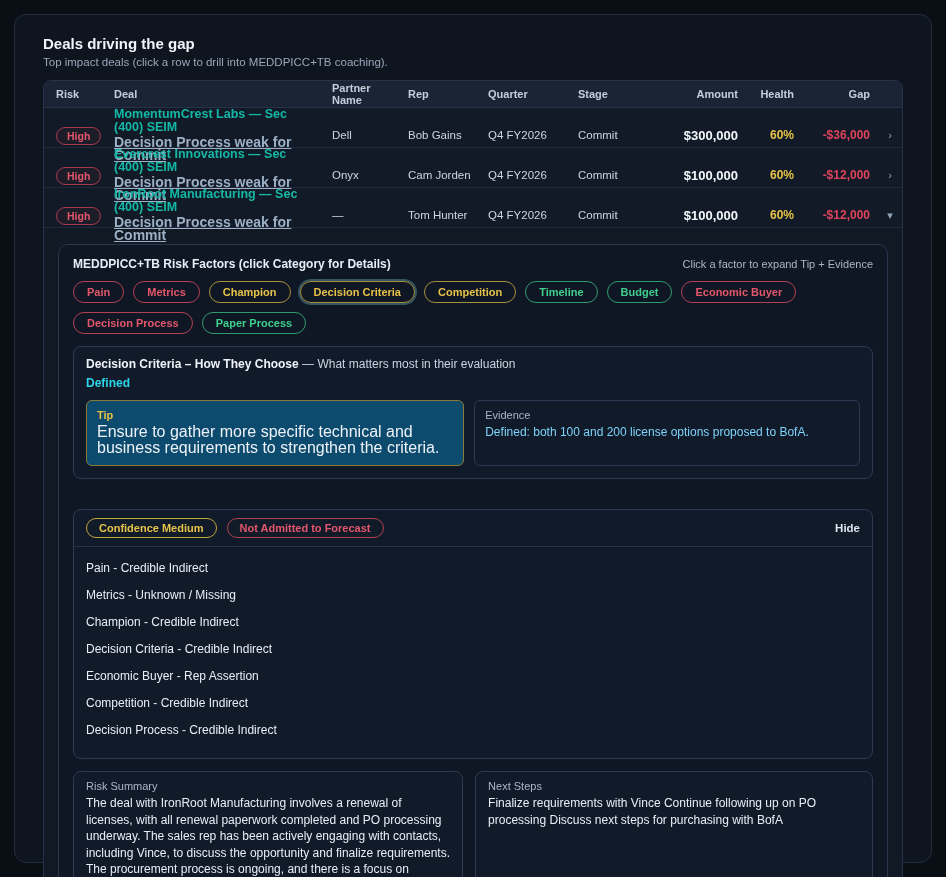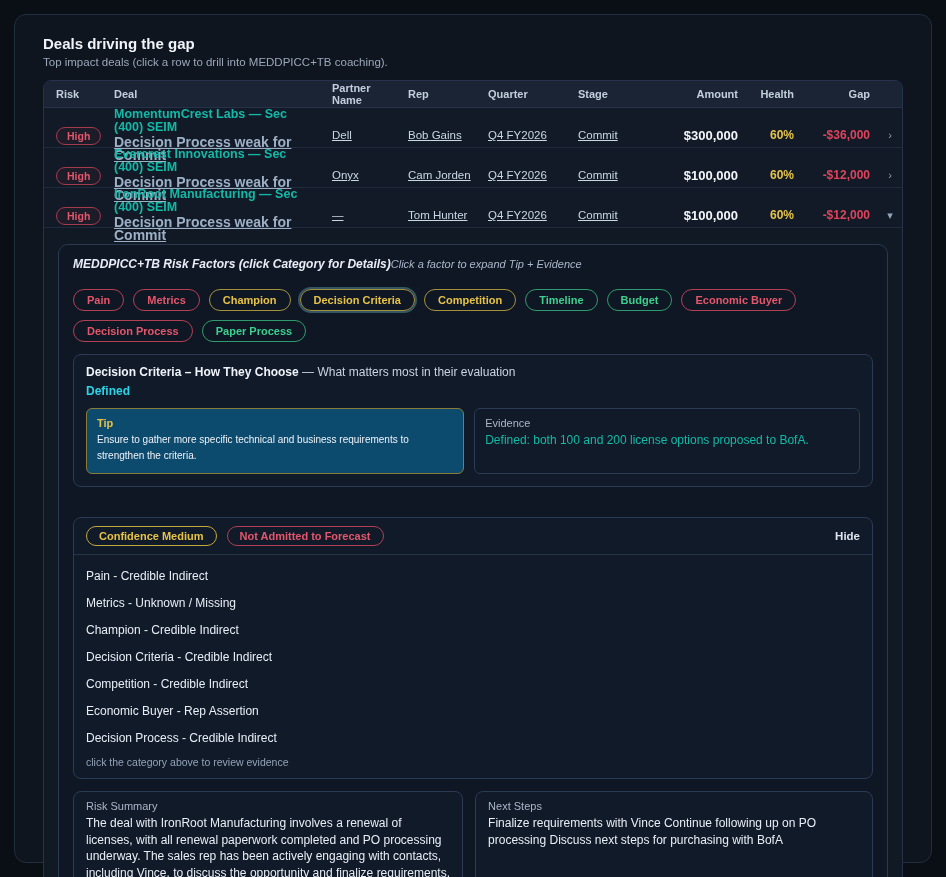--- a/index.html
+++ b/index.html
@@ -35,63 +35,63 @@
   .row { background:#121a27; border-bottom:1px solid #1f2a3c; cursor:pointer; }
   .row.tall { height:40px; }
   .row:last-child { border-bottom:none; }
   .pill {
     display:inline-block; font-size:10.5px; font-weight:bold;
     padding:2px 10px; border-radius:999px; border:1px solid;
   }
   .pill.high { color:#e4566b; border-color:#a43a4c; background:rgba(228,86,107,0.06); }
   .deal-name { font-size:12.5px; font-weight:bold; color:#14b8a6; line-height:13px; }
   .deal-note { font-size:14px; font-weight:bold; color:#9db0c6; line-height:13px; margin-top:2px;text-decoration:underline; }
-  .c-text { font-size:11.5px; color:#cbd6e4;text-decoration:underline; }
+  .c-text { font-size:11.5px; color:#cbd6e4; }
   .amount { font-size:13px; font-weight:bold; color:#f4f7fb; }
   .health { font-size:12px; font-weight:bold; }
   .health.warn { color:#e6c348; }
   .gap { font-size:12px; font-weight:bold; color:#e0435c; }
   .chev { font-size:11px; color:#93a3b8; text-align:center; }
 
   
   .expand-zone { background:#111925; border-bottom:1px solid #1f2a3c; padding:16px 14px; }
   .panel {
     background:#101724;
     border:1px solid #2a3850;
     border-radius:10px;
     padding:12px 14px 14px 14px;
   }
-  .panel-head { display:flex; justify-content:flex-start; align-items:center;font-style:italic; }
+  .panel-head { display:flex; justify-content:space-between; align-items:center; }
   .panel-title { font-size:12px; font-weight:bold; color:#e8eef7; }
   .panel-hint { font-size:11px; color:#aab6c8; }
-  .chips { display:flex; gap:9px; margin-top:18px; flex-wrap:wrap; }
+  .chips { display:flex; gap:9px; margin-top:10px; flex-wrap:wrap; }
   .chip {
     font-size:11px; font-weight:bold; padding:4px 13px; border-radius:999px;
     border:1px solid; background:transparent; cursor:pointer;
   }
   .chip.red    { color:#e4566b; border-color:#b04052; }
   .chip.yellow { color:#e6c348; border-color:#a5913a; }
   .chip.green  { color:#3ecf8e; border-color:#2f9a6b; }
   .chip.selected { box-shadow:0 0 0 2px rgba(120,200,220,0.35); }
 
   .box { border:1px solid #2c3a54; border-radius:8px; background:#111a28; }
   .focus-box { margin-top:12px; padding:10px 12px 12px 12px; }
   .focus-title { font-size:12px; color:#c9d4e2; }
   .focus-title b { color:#f0f4fa; }
   .focus-status { font-size:12px; font-weight:bold; color:#2dd4e8; margin-top:5px; }
   .tipgrid { display:grid; grid-template-columns:1fr 1.02fr; gap:10px; margin-top:10px; }
   .tip-box {
     border:1px solid #8a7c37; background:#0c4a6e; border-radius:6px;
     padding:8px 10px; min-height:66px;
   }
   .tip-label { font-size:11px; font-weight:bold; color:#e6c348; }
-  .tip-text { font-size:10px; color:#eef2f7; margin-top:3px; line-height:16px; }
+  .tip-text { font-size:16px; color:#eef2f7; margin-top:3px; line-height:16px; }
   .ev-box { border-radius:6px; padding:8px 10px; min-height:66px; }
   .ev-label { font-size:11px; color:#aab6c8; }
-  .ev-text { font-size:12px; color:#14b8a6; margin-top:3px; line-height:16px; }
+  .ev-text { font-size:12px; color:#7dd3fc; margin-top:3px; line-height:16px; }
 
   .conf-box { margin-top:30px; }
   .conf-head { display:flex; justify-content:space-between; align-items:center; padding:8px 12px; border-bottom:1px solid #26324a; }
   .badges { display:flex; gap:10px; }
   .badge { font-size:11px; font-weight:bold; padding:3px 12px; border-radius:999px; border:1px solid; }
   .badge.yellow { color:#e6c348; border-color:#c3a83e; }
   .badge.red { color:#e4566b; border-color:#b04052; }
   .hide-btn { font-size:11.5px; color:#dde5ef; background:none; border:none; cursor:pointer; font-weight:bold; }
   .conf-list { padding:12px 12px 10px 12px; }
   .conf-item { font-size:12px; color:#e8eef7; line-height:18px; margin-bottom:9px; }
@@ -213,24 +213,23 @@
               <span class="badge yellow">Confidence Medium</span>
               <span class="badge red">Not Admitted to Forecast</span>
             </div>
             <button class="hide-btn">Hide</button>
           </div>
           <div class="conf-list">
             <div class="conf-item">Pain - Credible Indirect</div>
             <div class="conf-item">Metrics - Unknown / Missing</div>
             <div class="conf-item">Champion - Credible Indirect</div>
             <div class="conf-item">Decision Criteria - Credible Indirect</div>
+            <div class="conf-item">Economic Buyer - Rep Assertion</div>
             <div class="conf-item">Competition - Credible Indirect</div>
-            <div class="conf-item">Economic Buyer - Rep Assertion</div>
             <div class="conf-item">Decision Process - Credible Indirect</div>
-            <div class="conf-note">click the category above to review evidence</div>
           </div>
         </div>
 
         <div class="sum-grid">
           <div class="box sum-box">
             <div class="sum-label">Risk Summary</div>
             <div class="sum-text">The deal with IronRoot Manufacturing involves a renewal of licenses, with all renewal paperwork completed and PO processing underway. The sales rep has been actively engaging with contacts, including Vince, to discuss the opportunity and finalize requirements. The procurement process is ongoing, and there is a focus on additional licenses needed for a successful rollout.</div>
           </div>
           <div class="box sum-box">
             <div class="sum-label">Next Steps</div>

